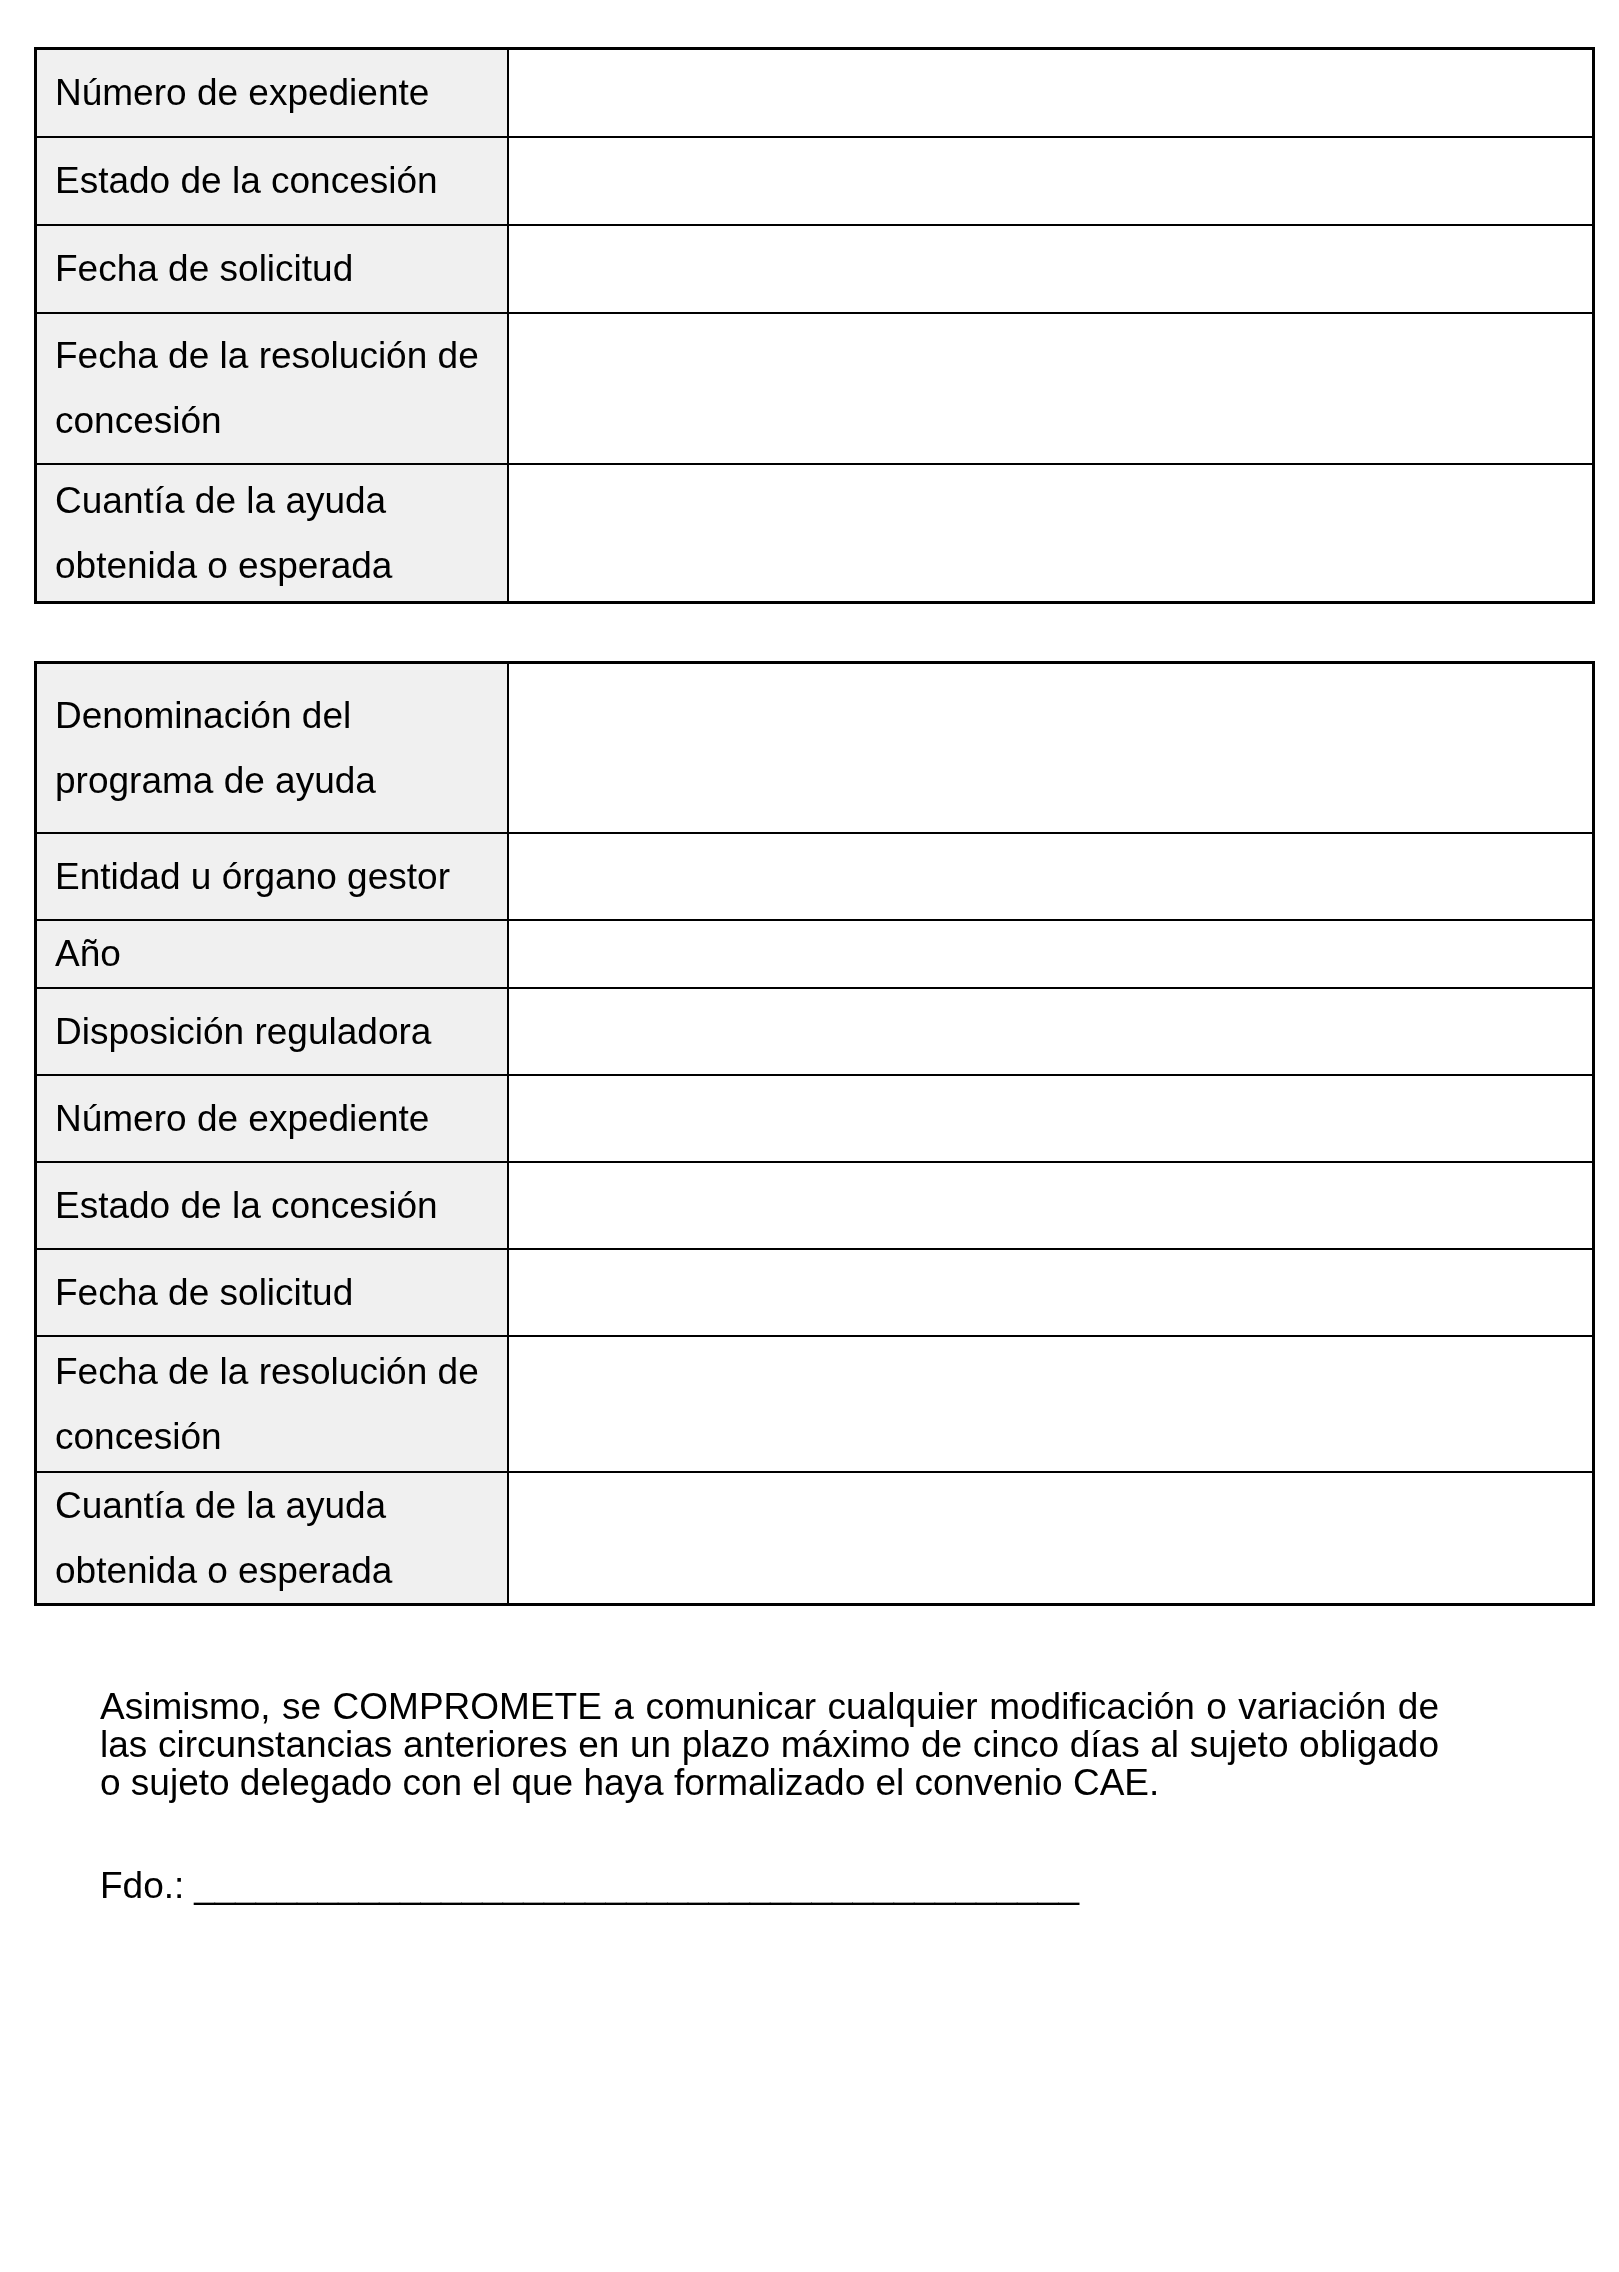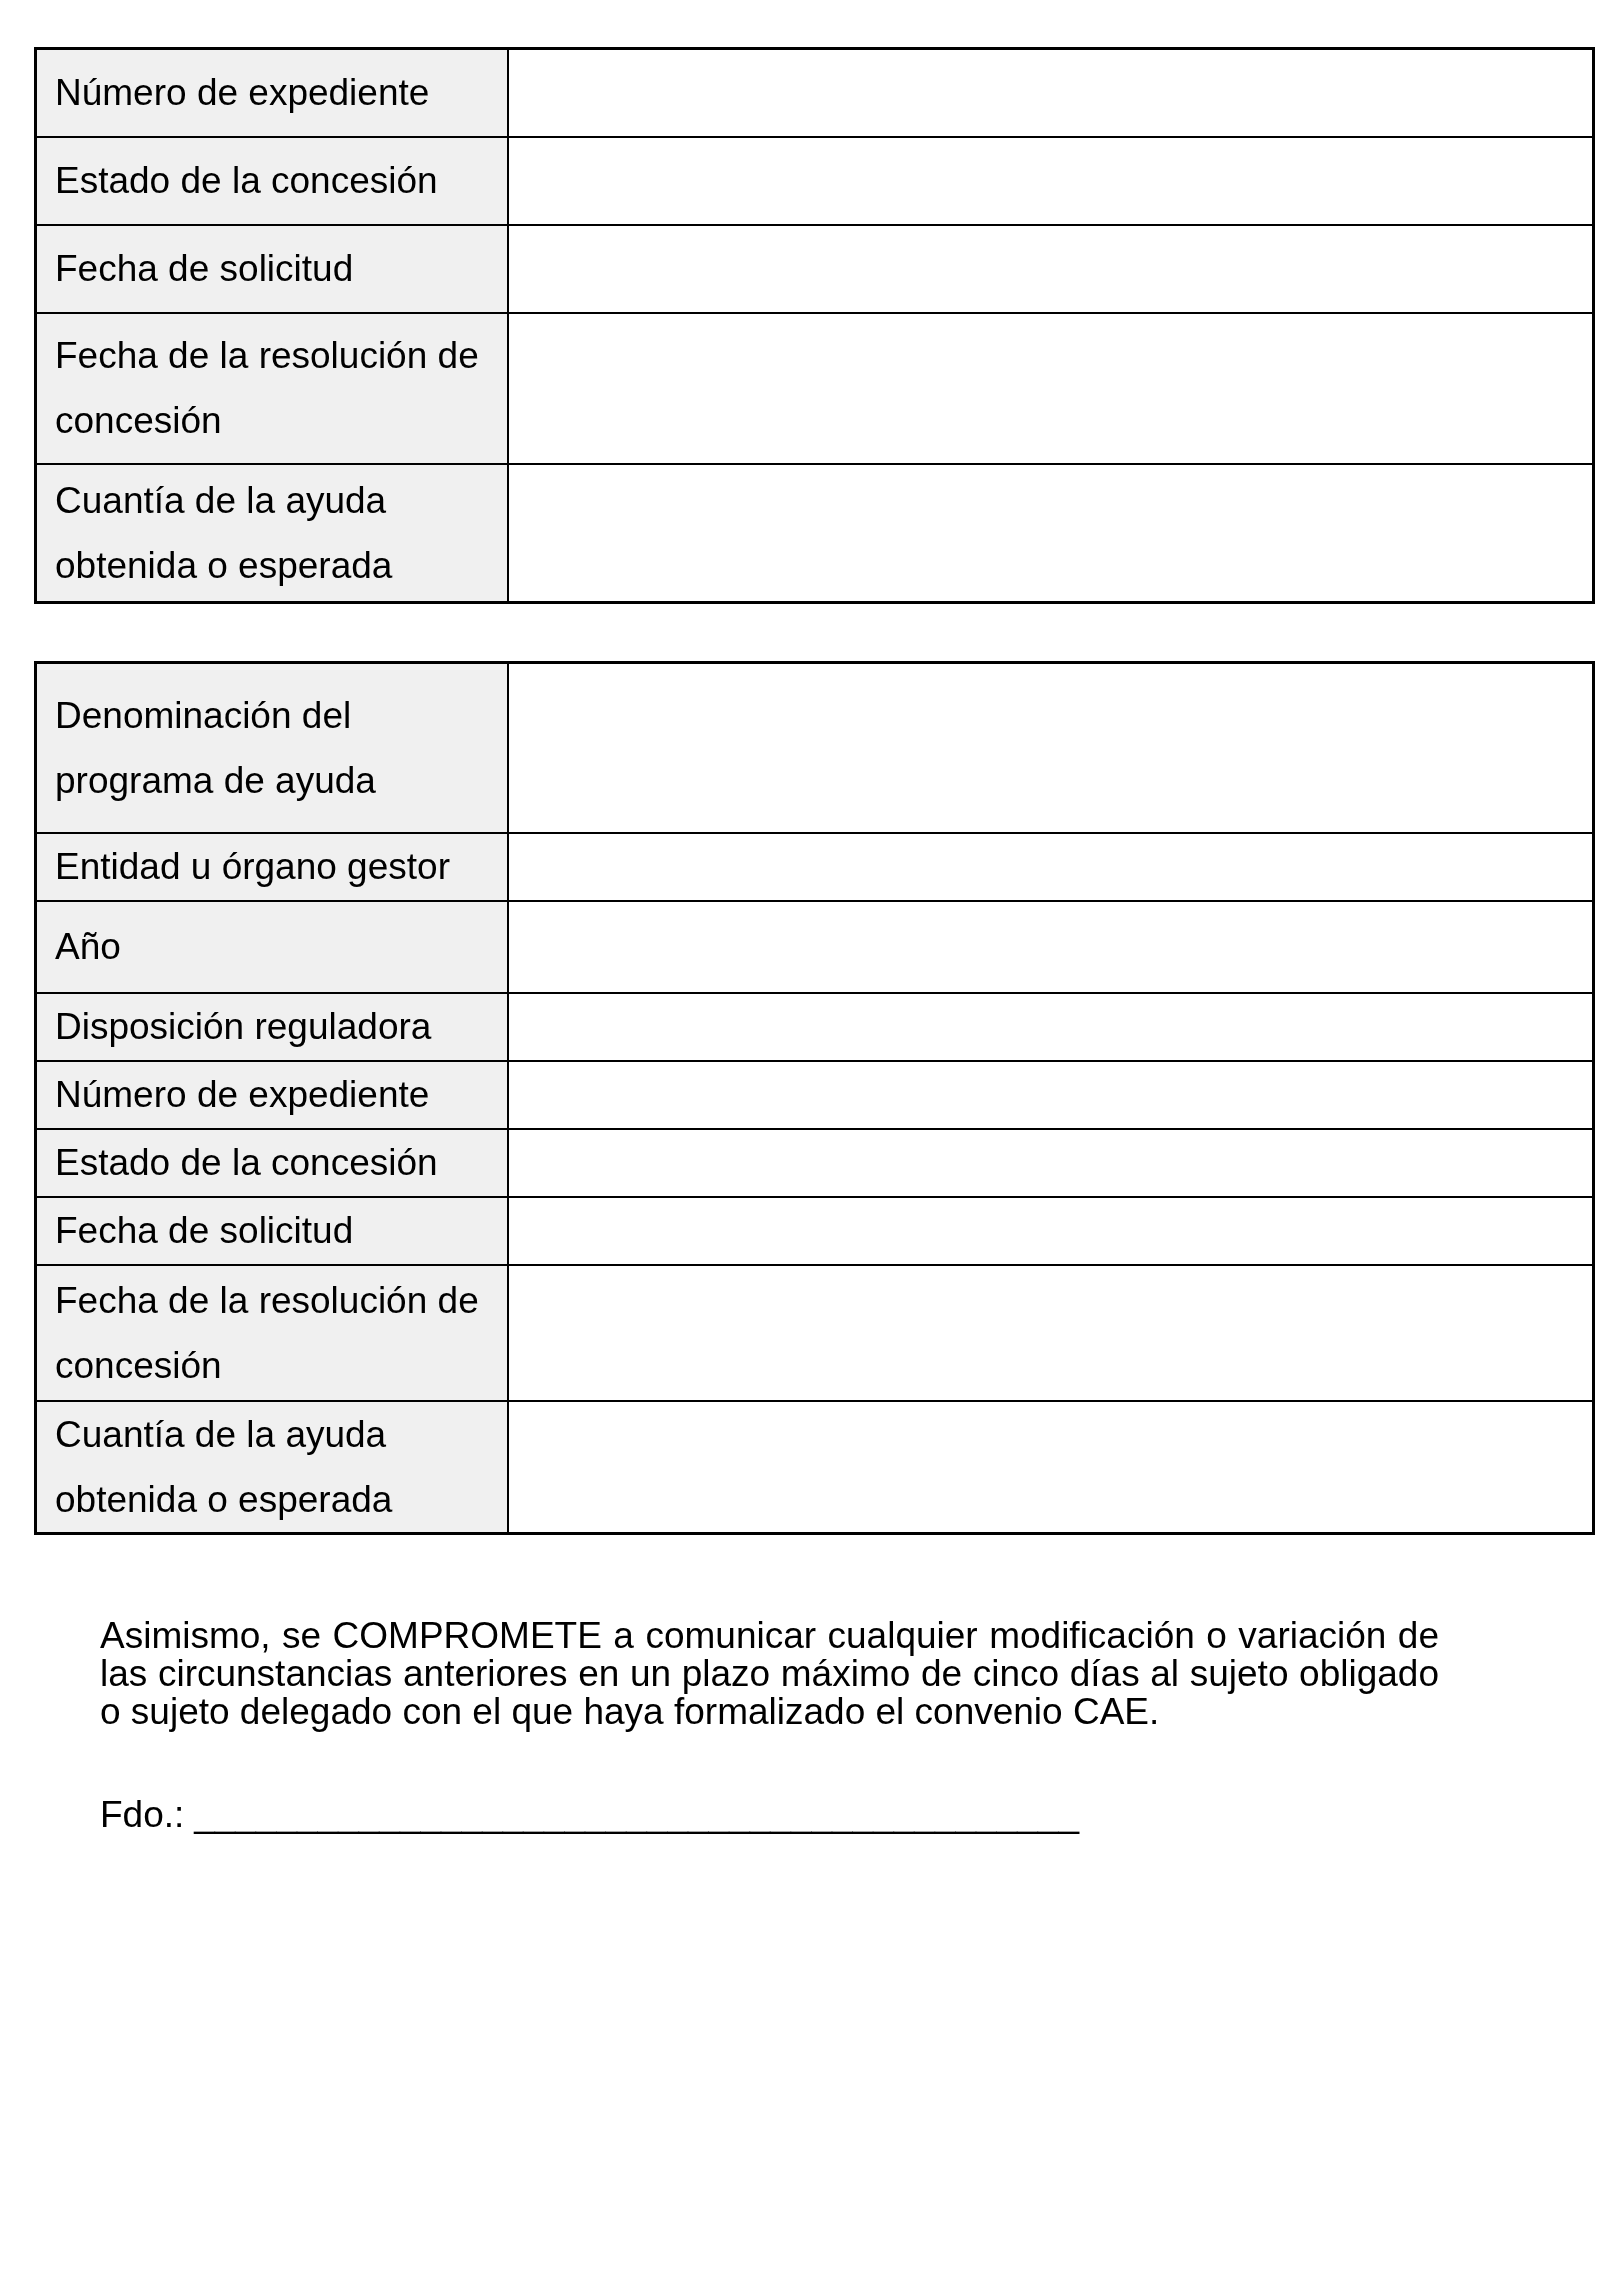--- a/index.html
+++ b/index.html
@@ -30,21 +30,21 @@
     padding: 0;
   }
   td.label-cell {
     background: #f0f0f0;
     padding-left: 18px;
     padding-right: 10px;
   }
   td.label-cell span { white-space: pre-line; }
   td.value-cell { background: #ffffff; }
 
-  .h104 { height: 92px; } .h106 { height: 68px; } .h108 { height: 88px; }
+  .h104 { height: 68px; } .h106 { height: 87px; } .h108 { height: 88px; }
   .h160 { height: 131px; } .h166 { height: 136px; } .h170 { height: 139px; }
   .h184 { height: 151px; } .h186 { height: 170px; }
 
   .text-block {
     margin: 82px 0 0 100px;
     width: 1339px;
     font-size: 37px;
     line-height: 38px;
   }
   .text-block p { margin: 0; }

